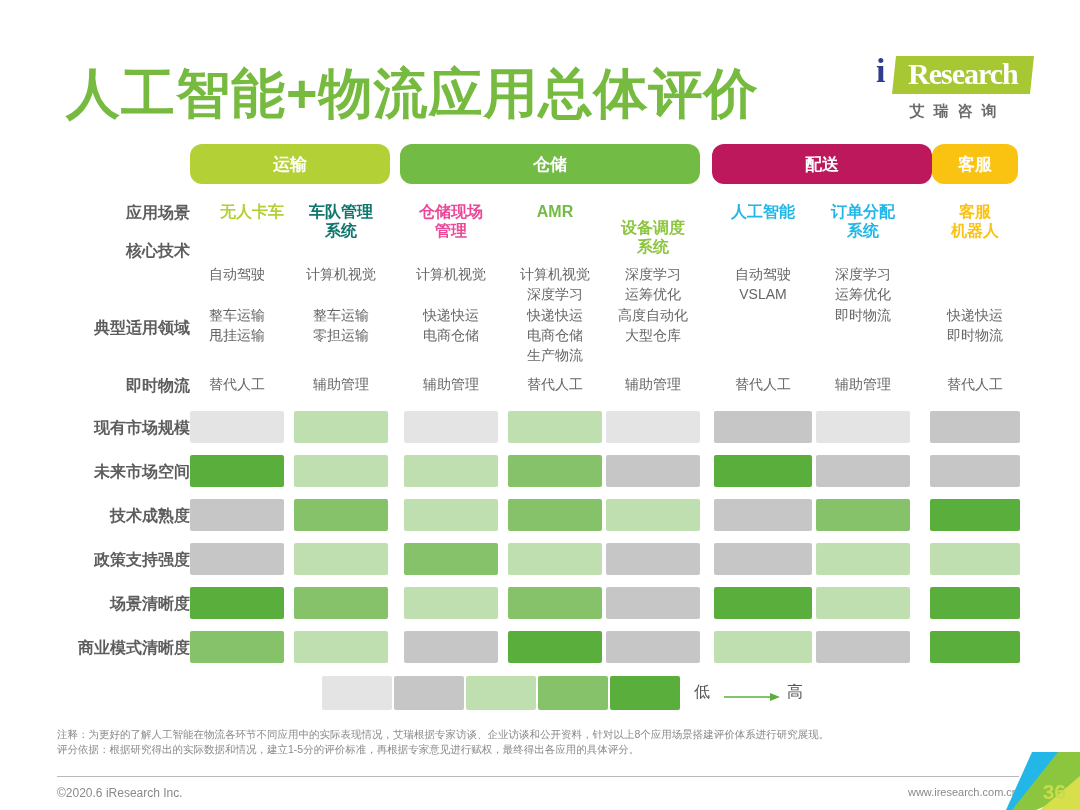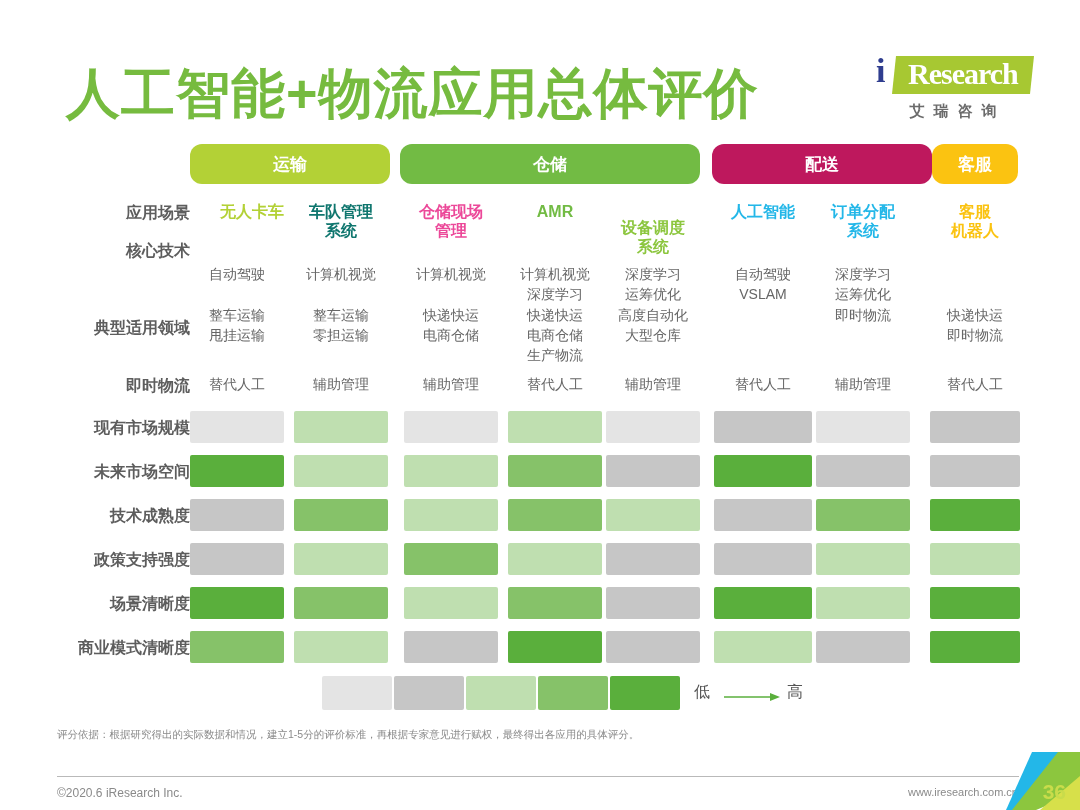--- a/index.html
+++ b/index.html
@@ -196,20 +196,21 @@
       <div class="legend-sw" style="left: 610px; background: rgb(90, 175, 60);"></div>
     </div>
   <div class="legend-low">低</div>
   <div class="legend-high">高</div>
   <svg class="legend-arrow" viewBox="0 0 56 10">
     <line x1="0" y1="5" x2="46" y2="5" stroke="#5aaf3c" stroke-width="1.6"></line>
     <polygon points="46,1 56,5 46,9" fill="#5aaf3c"></polygon>
   </svg>
 
   <div class="note">
+    <div>注释：为更好的了解人工智能在物流各环节不同应用中的实际表现情况，艾瑞根据专家访谈、企业访谈和公开资料，针对以上8个应用场景搭建评价体系进行研究展现。</div>
     <div>评分依据：根据研究得出的实际数据和情况，建立1-5分的评价标准，再根据专家意见进行赋权，最终得出各应用的具体评分。</div>
   </div>
   <div class="note-rule"></div>
   <div class="foot-left">©2020.6 iResearch Inc.</div>
   <div class="foot-right">www.iresearch.com.cn</div>
 
   <svg class="corner" viewBox="0 0 74 58">
     <polygon points="26,0 74,0 74,16 14,58 0,58" fill="#23b7e8"></polygon>
     <polygon points="52,0 74,0 74,40 30,58 6,58" fill="#8cc63e"></polygon>
     <polygon points="74,24 74,58 34,58" fill="#d7e04a"></polygon>

